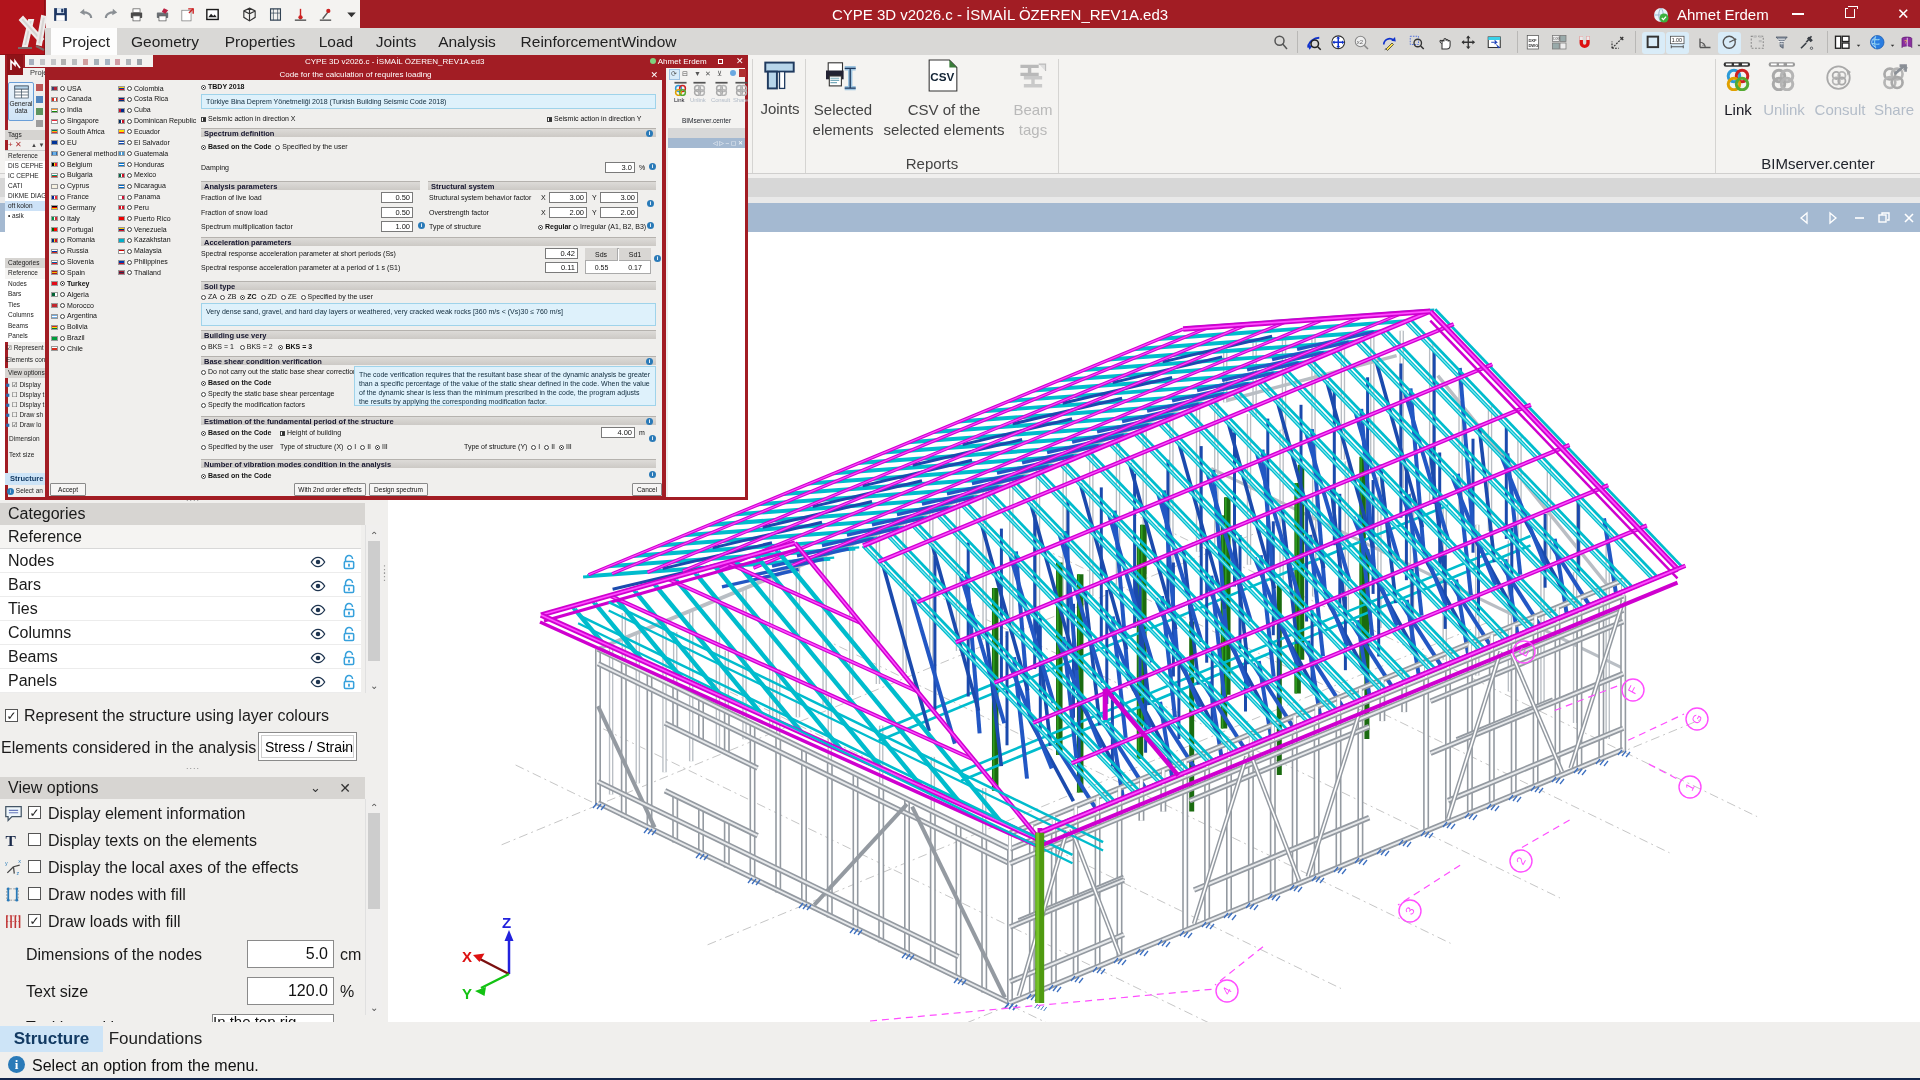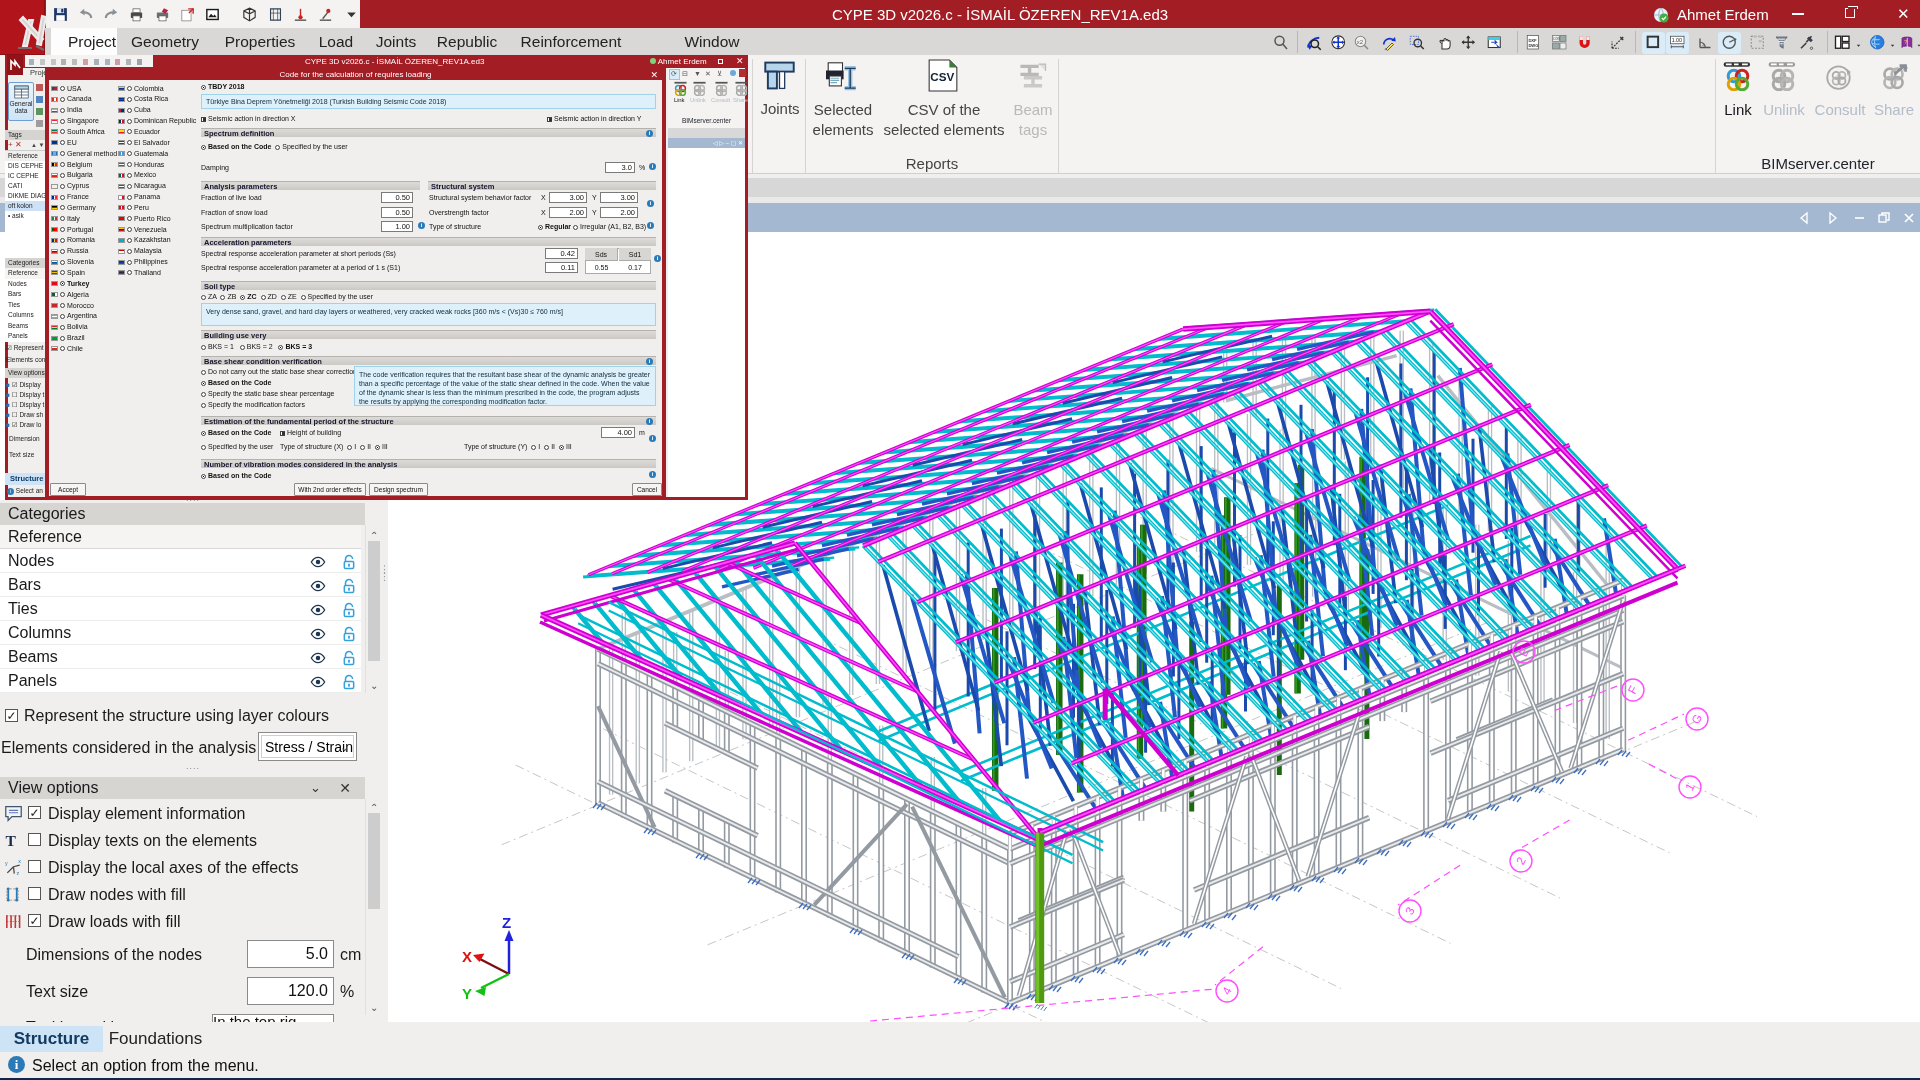--- a/index.html
+++ b/index.html
@@ -1115,28 +1115,28 @@
       <path d="M1 8h14M8 1c3 3.5 3 10.5 0 14M8 1c-3 3.5-3 10.5 0 14" stroke="#9ab8d0" fill="none"></path>
       <circle cx="11" cy="11" r="4.5" fill="#3db03d"></circle>
       <path d="M8.8 11l1.6 1.6 2.6-3" stroke="#fff" stroke-width="1.3" fill="none"></path>
     </svg>Ahmet Erdem</div>
 <div class="abs" style="z-index:31;left:1792px;top:13px;width:12px;height:2px;background:#fff"></div>
 <div class="abs" style="z-index:31;left:1845px;top:8px;width:10px;height:10px;border:1.5px solid #fff"></div>
 <div class="abs" style="z-index:32;left:1848px;top:6px;width:10px;height:3px;background:#a21d24;border-top:1.5px solid #fff;border-right:1.5px solid #fff"></div>
 <div class="abs" style="z-index:31;left:1897px;top:7px;color:#fff;font-size:15px;line-height:14px">✕</div>
 <div id="menubar" class="abs">
 <div class="abs" style="left:51px;top:0;width:66px;height:27px;background:#fdfdfd"></div>
-<div class="menuitem" style="left:12px;width:160px">Project</div>
+<div class="menuitem" style="left:6px;width:160px">Project</div>
 <div class="menuitem" style="left:85px;width:160px">Geometry</div>
 <div class="menuitem" style="left:180px;width:160px">Properties</div>
 <div class="menuitem" style="left:256px;width:160px">Load</div>
 <div class="menuitem" style="left:316px;width:160px">Joints</div>
-<div class="menuitem" style="left:387px;width:160px">Republic</div>
+<div class="menuitem" style="left:387px;width:160px">Analysis</div>
 <div class="menuitem" style="left:491px;width:160px">Reinforcement</div>
-<div class="menuitem" style="left:632px;width:160px">Window</div>
+<div class="menuitem" style="left:569px;width:160px">Window</div>
 <svg class="abs" style="left:1272px;top:6px;z-index:33;" width="18" height="18" viewBox="0 0 24 24">
       <circle cx="10" cy="9" r="6" fill="none" stroke="#555" stroke-width="2"></circle>
       <path d="M14 13l6 7" stroke="#555" stroke-width="2"></path>
     </svg>
     <div class="abs" style="left:1297px;top:3px;width:1px;height:22px;background:#b9b8b6"></div>
     <svg class="abs" style="left:1305px;top:6px;z-index:33;" width="18" height="18" viewBox="0 0 24 24">
       <path d="M4 18c1-8 8-13 15-13" stroke="#1133cc" stroke-width="2.5" fill="none"></path>
       <path d="M6 21l-3-7 7 2z" fill="#1133cc"></path>
       <circle cx="13" cy="13" r="5" fill="none" stroke="#222" stroke-width="2"></circle>
       <path d="M17 17l4 4" stroke="#222" stroke-width="2"></path>
@@ -1692,21 +1692,21 @@
         <div class="bluebox" style="left:305px;top:286px;width:302px;height:40px;padding:3px 4px 0 4px;line-height:9px">The code verification requires that the resultant base shear of the dynamic analysis be greater than a specific percentage of the value of the static shear defined in the code. When the value of the dynamic shear is less than the minimum prescribed in the code, the program adjusts the results by applying the corresponding modification factor.</div>
         <div class="sech" style="left:152px;top:336px;width:455px">Estimation of the fundamental period of the structure<span style="position:absolute;right:3px;top:1px" class="ico-i">i</span></div>
         <div class="r" style="left:152px;top:349px;"><span class="radio on"></span><b>Based on the Code</b></div>
         <div class="r" style="left:231px;top:349px;"><span class="chk on"></span>Height of building</div>
         <div class="dfield" style="left:552px;top:347px;width:34px">4.00</div>
         <div class="r" style="left:590px;top:349px;">m</div>
         <span class="ico-i" style="position:absolute;left:600px;top:355px">i</span>
         <div class="r" style="left:152px;top:363px;"><span class="radio"></span>Specified by the user</div>
         <div class="r" style="left:231px;top:363px;">Type of structure (X) &nbsp;<span class="radio"></span>I &nbsp;<span class="radio"></span>II &nbsp;<span class="radio on"></span>III</div>
         <div class="r" style="left:415px;top:363px;">Type of structure (Y) &nbsp;<span class="radio"></span>I &nbsp;<span class="radio"></span>II &nbsp;<span class="radio on"></span>III</div>
-        <div class="sech" style="left:152px;top:379px;width:455px">Number of vibration modes considered in the analysis</div>
+        <div class="sech" style="left:152px;top:379px;width:455px">Number of vibration modes condition in the analysis</div>
         <div class="r" style="left:152px;top:392px;"><span class="radio on"></span><b>Based on the Code</b></div>
         <span class="ico-i" style="position:absolute;left:600px;top:391px">i</span>
         <div class="dbtn" style="left:1px;top:403px;width:36px">Accept</div>
         <div class="dbtn" style="left:245px;top:403px;width:72px">With 2nd order effects</div>
         <div class="dbtn" style="left:320px;top:403px;width:59px">Design spectrum</div>
         <div class="dbtn" style="left:583px;top:403px;width:30px">Cancel</div>
 </div>
 </div>
 </div>
 </body></html>

